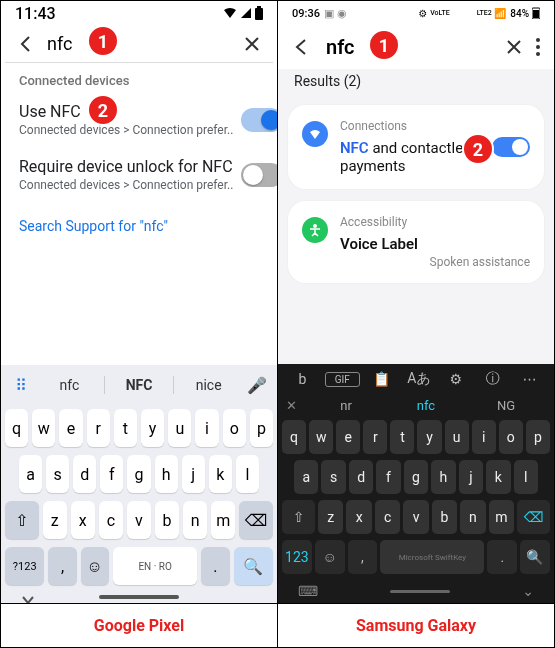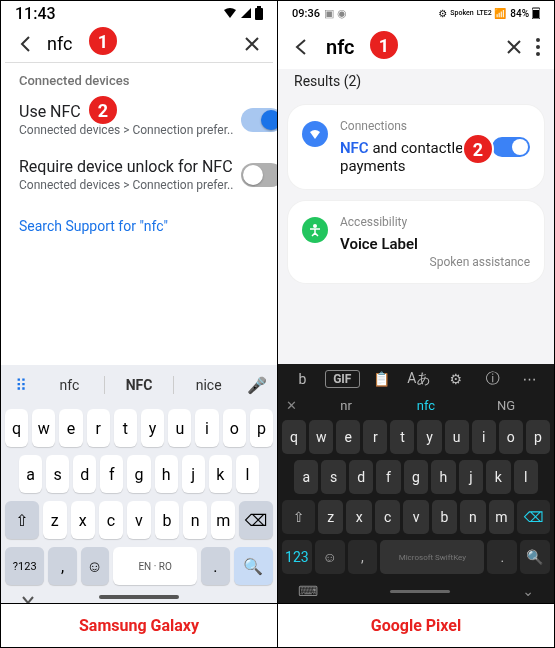--- a/index.html
+++ b/index.html
@@ -195,22 +195,22 @@
   </div>
 
   <div class="phone samsung">
     <div class="status">
       <span style="display:flex;gap:4px;align-items:center;">
         <span>09:36</span>
         <span style="color:#888;">▣ ◉</span>
       </span>
       <span class="icons" style="font-size:10px; gap:3px;">
         <span>⚙</span>
-          <span style="font-size:7px;">Spoken</span>
-          <span style="font-size:7px;">LTE2</span>
+          <span style="font-size:7px;">VoLTE</span>
+          <span style="font-size:7px;margin-left:24px;">LTE2</span>
           <span>📶</span>
         <span>84%</span>
         <svg width="8" height="12">
             <rect x="0" y="1" width="8" height="11" rx="1" fill="none" stroke="#000"></rect>
             <rect x="1" y="3" width="6" height="8" fill="#000"></rect>
           </svg>
       </span>
     </div>
     <div class="search-row" style="position:relative;">
       <svg width="20" height="20">
@@ -257,21 +257,21 @@
           <div class="cat">Accessibility</div>
           <div class="ctitle" style="font-weight:600;">Voice Label</div>
           <div class="csub">Spoken assistance</div>
         </div>
       </div>
     </div>
 
     <div class="kb-sam">
       <div class="tools">
         <span class="t">b</span>
-        <span class="t" style="font-size:12px;border:1px solid #888;border-radius:3px;padding:1px 2px;font-weight:bold;">GIF</span>
+        <span class="t" style="font-size:10px;border:1px solid #888;border-radius:3px;padding:1px 2px;">GIF</span>
         <span class="t">📋</span>
         <span class="t">Aあ</span>
         <span class="t">⚙</span>
         <span class="t">ⓘ</span>
         <span class="t">⋯</span>
       </div>
       <div class="sugg">
         <span class="x">✕</span>
         <span class="s">nr</span>
         <span class="s active">nfc</span>
@@ -322,15 +322,15 @@
       <div class="navbar">
         <span>⌨</span>
         <span style="width:60px;height:3px;background:#666;border-radius:2px;"></span>
         <span>⌄</span>
       </div>
     </div>
   </div>
 </div>
 
 <div class="captions">
+  <div>Google Pixel</div>
   <div>Samsung Galaxy</div>
-  <div>Google Pixel</div>
 </div>
 
 </body></html>

